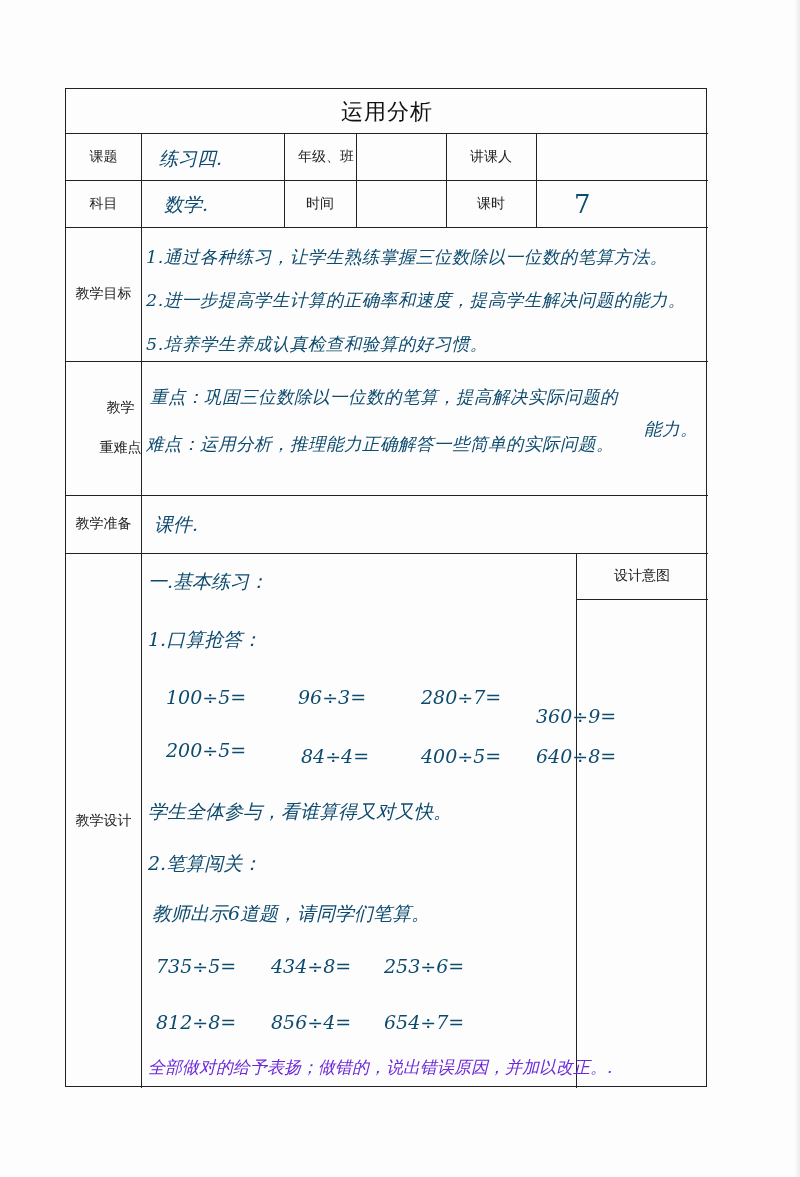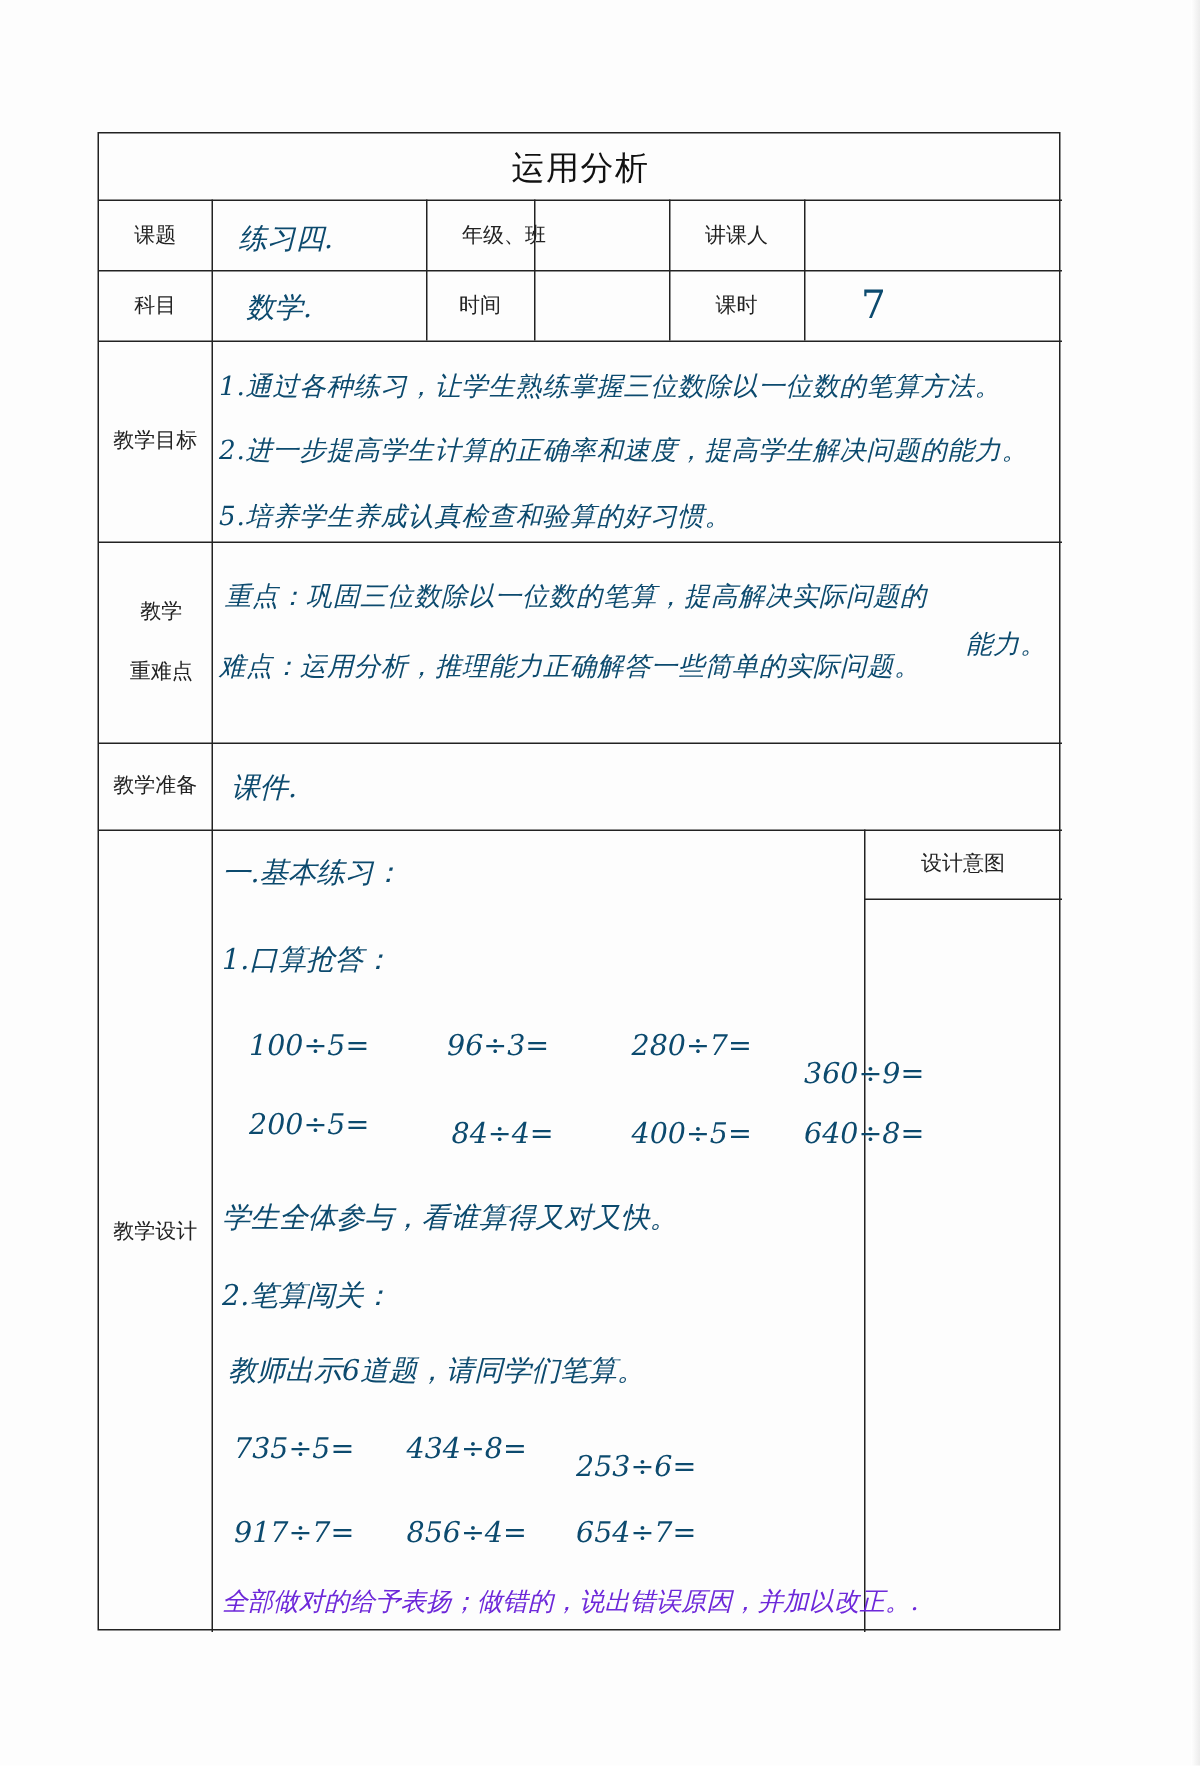--- a/index.html
+++ b/index.html
@@ -73,38 +73,38 @@
 
     <div class="vline" style="left:75px; top:44px; height:955px;"></div>
     <div class="vline" style="left:218px; top:44px; height:94px;"></div>
     <div class="vline" style="left:290px; top:44px; height:94px;"></div>
     <div class="vline" style="left:380px; top:44px; height:94px;"></div>
     <div class="vline" style="left:470px; top:44px; height:94px;"></div>
     <div class="vline" style="left:510px; top:464px; height:535px;"></div>
 
     <div class="cell-label" style="left:0; top:44px; width:75px; height:47px;">课题</div>
     <div class="hand big" style="left:93px; top:57px;">练习四.</div>
-    <div class="cell-label" style="left:224px; top:44px; width:72px; height:47px;padding-left:10px;">年级、班</div>
+    <div class="cell-label" style="left:214px; top:44px; width:72px; height:47px;padding-left:10px;">年级、班</div>
     <div class="cell-label" style="left:290px; top:44px; width:90px; height:47px;"></div>
     <div class="cell-label" style="left:380px; top:44px; width:90px; height:47px;">讲课人</div>
     <div class="cell-label" style="left:470px; top:44px; width:172px; height:47px;"></div>
 
     <div class="cell-label" style="left:0; top:91px; width:75px; height:47px;">科目</div>
     <div class="hand big" style="left:98px; top:103px;">数学.</div>
     <div class="cell-label" style="left:218px; top:91px; width:72px; height:47px;">时间</div>
     <div class="cell-label" style="left:290px; top:91px; width:90px; height:47px;"></div>
     <div class="cell-label" style="left:380px; top:91px; width:90px; height:47px;">课时</div>
     <div class="hand" style="left:508px; top:100px; font-size:26px; font-style:normal;">7</div>
 
     <div class="cell-label" style="left:0; top:138px; width:75px; height:134px;">教学目标</div>
     <div class="hand goal" style="left:80px; top:156px;">1.通过各种练习，让学生熟练掌握三位数除以一位数的笔算方法。</div>
     <div class="hand goal" style="left:80px; top:199px;">2.进一步提高学生计算的正确率和速度，提高学生解决问题的能力。</div>
     <div class="hand goal" style="left:80px; top:243px;">5.培养学生养成认真检查和验算的好习惯。</div>
 
-    <div class="cell-label multi" style="left:4px; top:272px; width:75px; height:134px;">
+    <div class="cell-label multi" style="left:17px; top:272px; width:75px; height:134px;">
       <span>教学</span>
       <span>重难点</span>
     </div>
     <div class="hand goal" style="left:84px; top:296px;">重点：巩固三位数除以一位数的笔算，提高解决实际问题的</div>
     <div class="hand goal" style="left:578px; top:328px;">能力。</div>
     <div class="hand goal" style="left:80px; top:343px;">难点：运用分析，推理能力正确解答一些简单的实际问题。</div>
 
     <div class="cell-label" style="left:0; top:406px; width:75px; height:58px;">教学准备</div>
     <div class="hand big" style="left:88px; top:423px;">课件.</div>
 
@@ -123,21 +123,21 @@
     <div class="hand eq" style="left:235px; top:656px;">84÷4=</div>
     <div class="hand eq" style="left:355px; top:656px;">400÷5=</div>
     <div class="hand eq" style="left:470px; top:656px;">640÷8=</div>
 
     <div class="hand big" style="left:82px; top:710px;">学生全体参与，看谁算得又对又快。</div>
     <div class="hand big" style="left:82px; top:762px;">2.笔算闯关：</div>
     <div class="hand big" style="left:86px; top:812px;">教师出示6道题，请同学们笔算。</div>
 
     <div class="hand eq" style="left:90px; top:866px;">735÷5=</div>
     <div class="hand eq" style="left:205px; top:866px;">434÷8=</div>
-    <div class="hand eq" style="left:318px; top:866px;margin-top:12px;">253÷6=</div>
+    <div class="hand eq" style="left:318px; top:866px;">253÷6=</div>
 
-    <div class="hand eq" style="left:90px; top:922px;">917÷7=</div>
+    <div class="hand eq" style="left:90px; top:922px;">812÷8=</div>
     <div class="hand eq" style="left:205px; top:922px;">856÷4=</div>
     <div class="hand eq" style="left:318px; top:922px;">654÷7=</div>
 
     <div class="hand red" style="left:82px; top:967px; font-size:17px;">全部做对的给予表扬；做错的，说出错误原因，并加以改正。.</div>
   </div>
 </div>
 
 </body></html>

